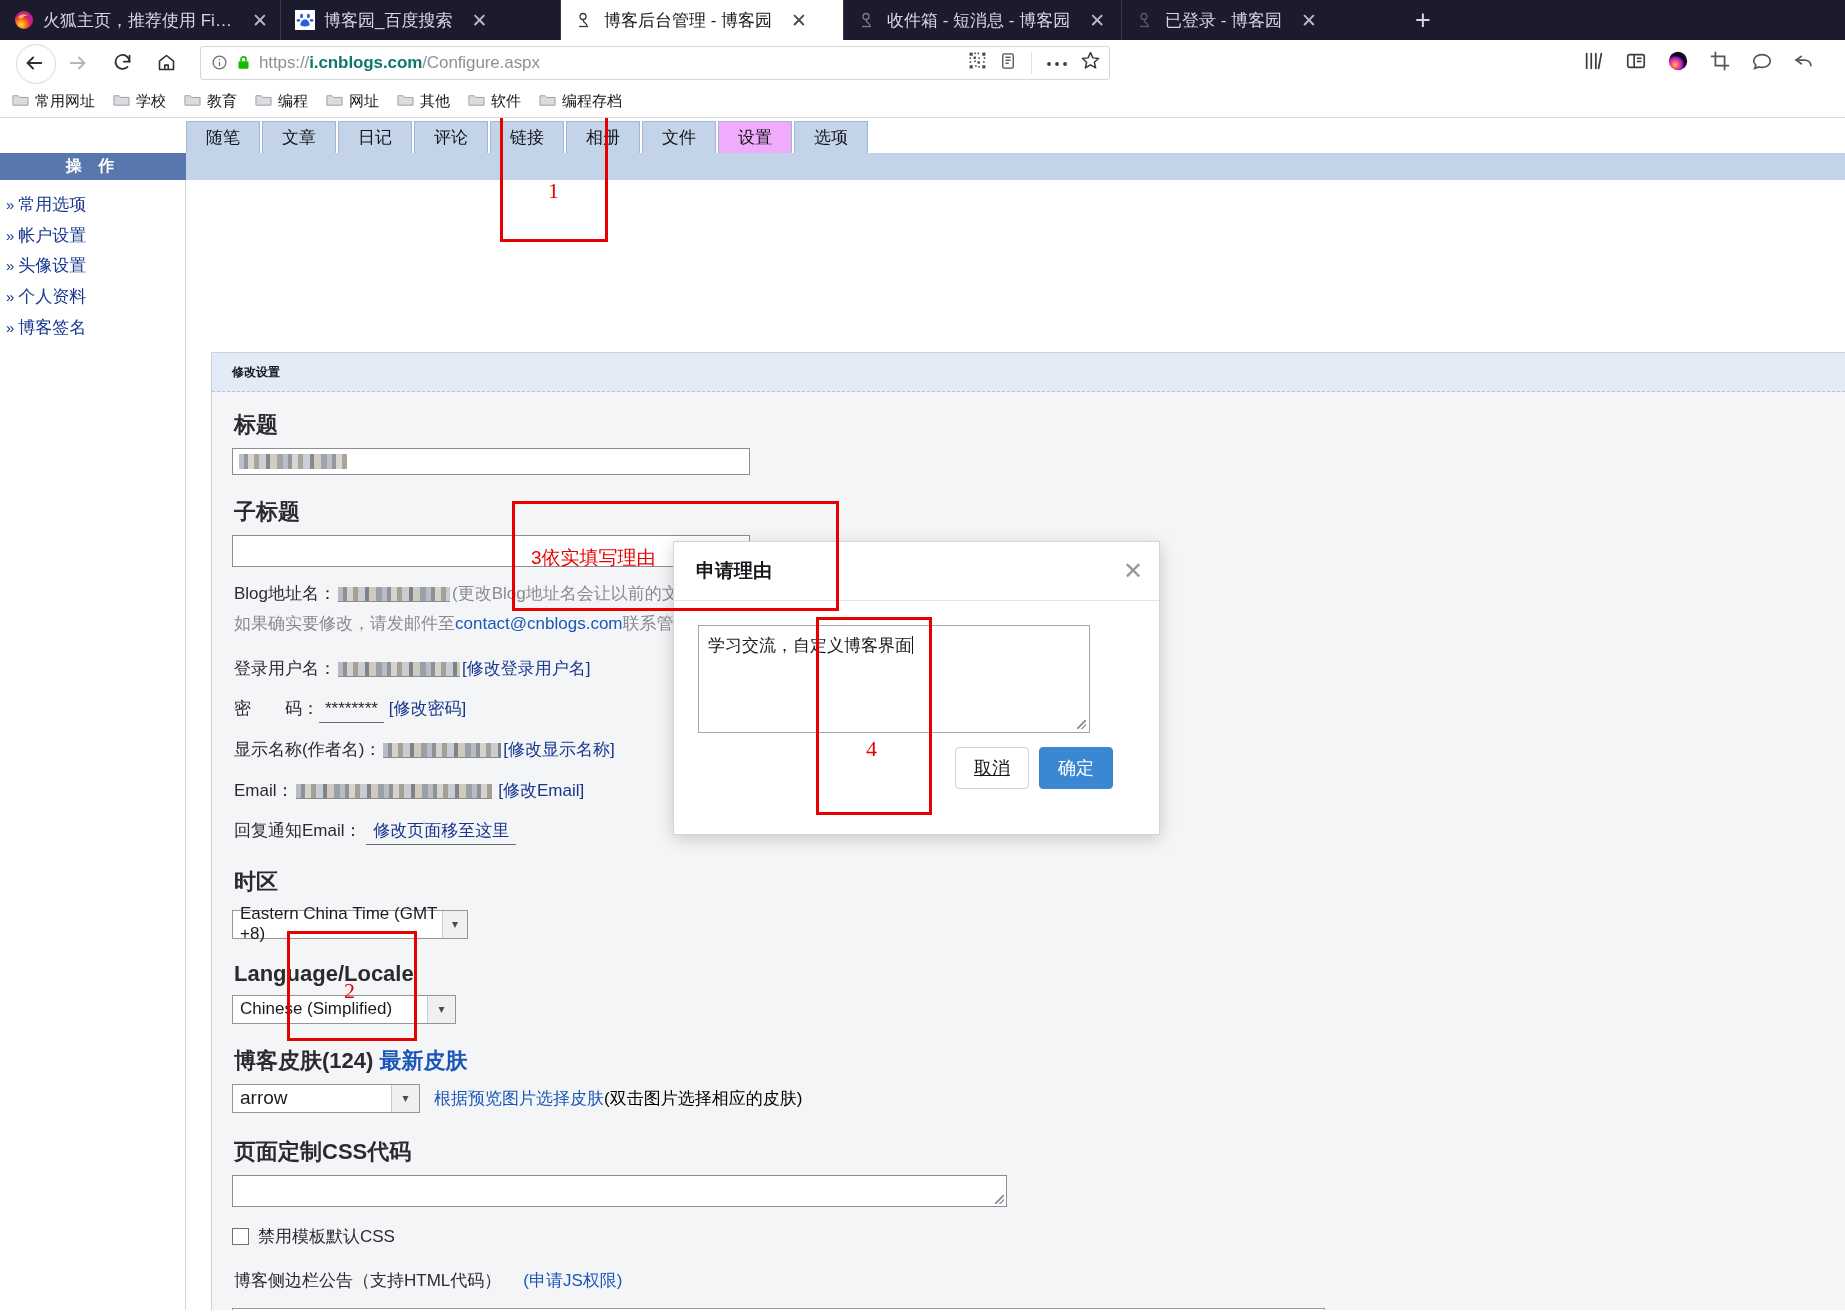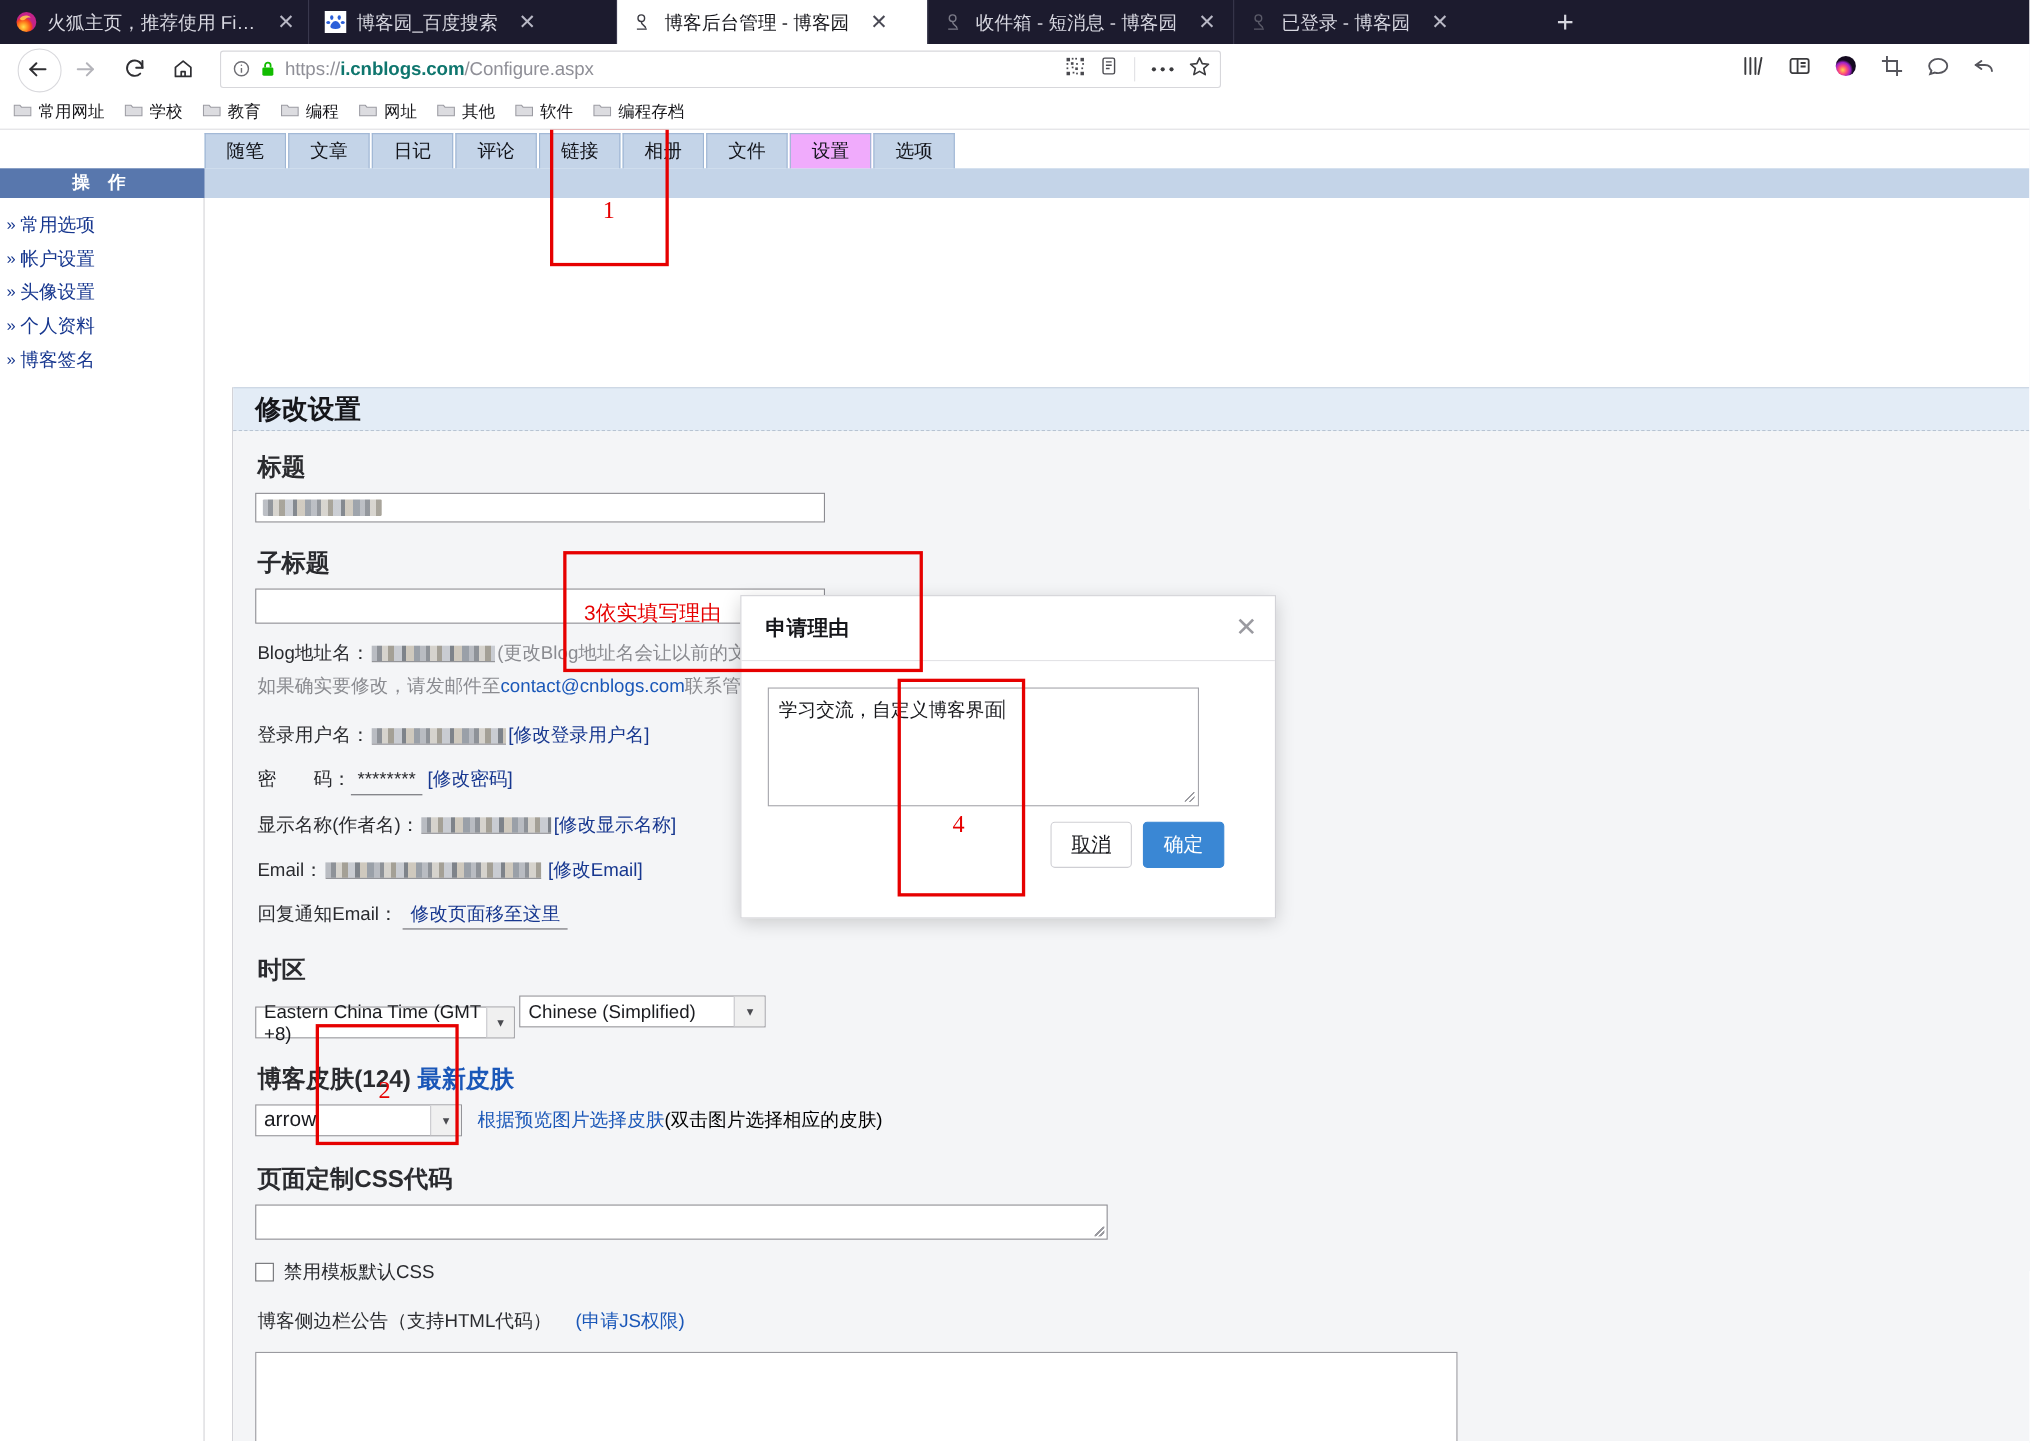--- a/index.html
+++ b/index.html
@@ -125,21 +125,21 @@
   }
 
   .panel{
     position:absolute; left:24px; top:172px; right:0; bottom:0;
     border-left:1px solid #cfcfd4;
   }
   .panel-head{
     margin-left:0; height:40px; background:#e3ecf6; border-top:1px solid #c8d3e0;
     border-bottom:1px dashed #b8c4d2;
     display:flex; align-items:center; padding-left:20px;
-    font-size:24px; font-weight:bold; color:#15161a;
+    font-size:12px; font-weight:bold; color:#15161a;
   }
   .panel-body{ background:#f4f5f7; padding:18px 20px 0 20px; height:100%; }
 
   .fieldlabel{ font-size:22px; color:#2a2b2f; margin:0 0 8px 2px;font-weight:bold; }
 
   .textinput{
     width:518px; height:27px; border:1px solid #8c8c92; background:#ffffff;
     display:flex; align-items:center; padding:0 6px; position:relative;
   }
   .textinput.resizable::after{
@@ -583,20 +583,21 @@
         <div class="row-text" style="margin-top:14px">
           <span class="lbl">回复通知Email：</span> <span class="underline-blank lnk" style="min-width:150px">修改页面移至这里</span>
         </div>
 
         <div class="fieldlabel" style="margin-top:22px">时区</div>
         <div class="selectbox" style="width:236px">
           <span>Eastern China Time (GMT +8)</span>
           <span class="arrow">▾</span>
         </div>
 
+        <div class="fieldlabel" style="margin-top:22px">Language/Locale</div>
         <div class="selectbox" style="width:224px">
           <span>Chinese (Simplified)</span>
           <span class="arrow">▾</span>
         </div>
 
         <div class="fieldlabel" style="margin-top:22px">
           <span>博客皮肤(124)</span>
           <span class="lnk-blue">最新皮肤</span>
         </div>
         <div style="display:flex; align-items:center; gap:14px;">

